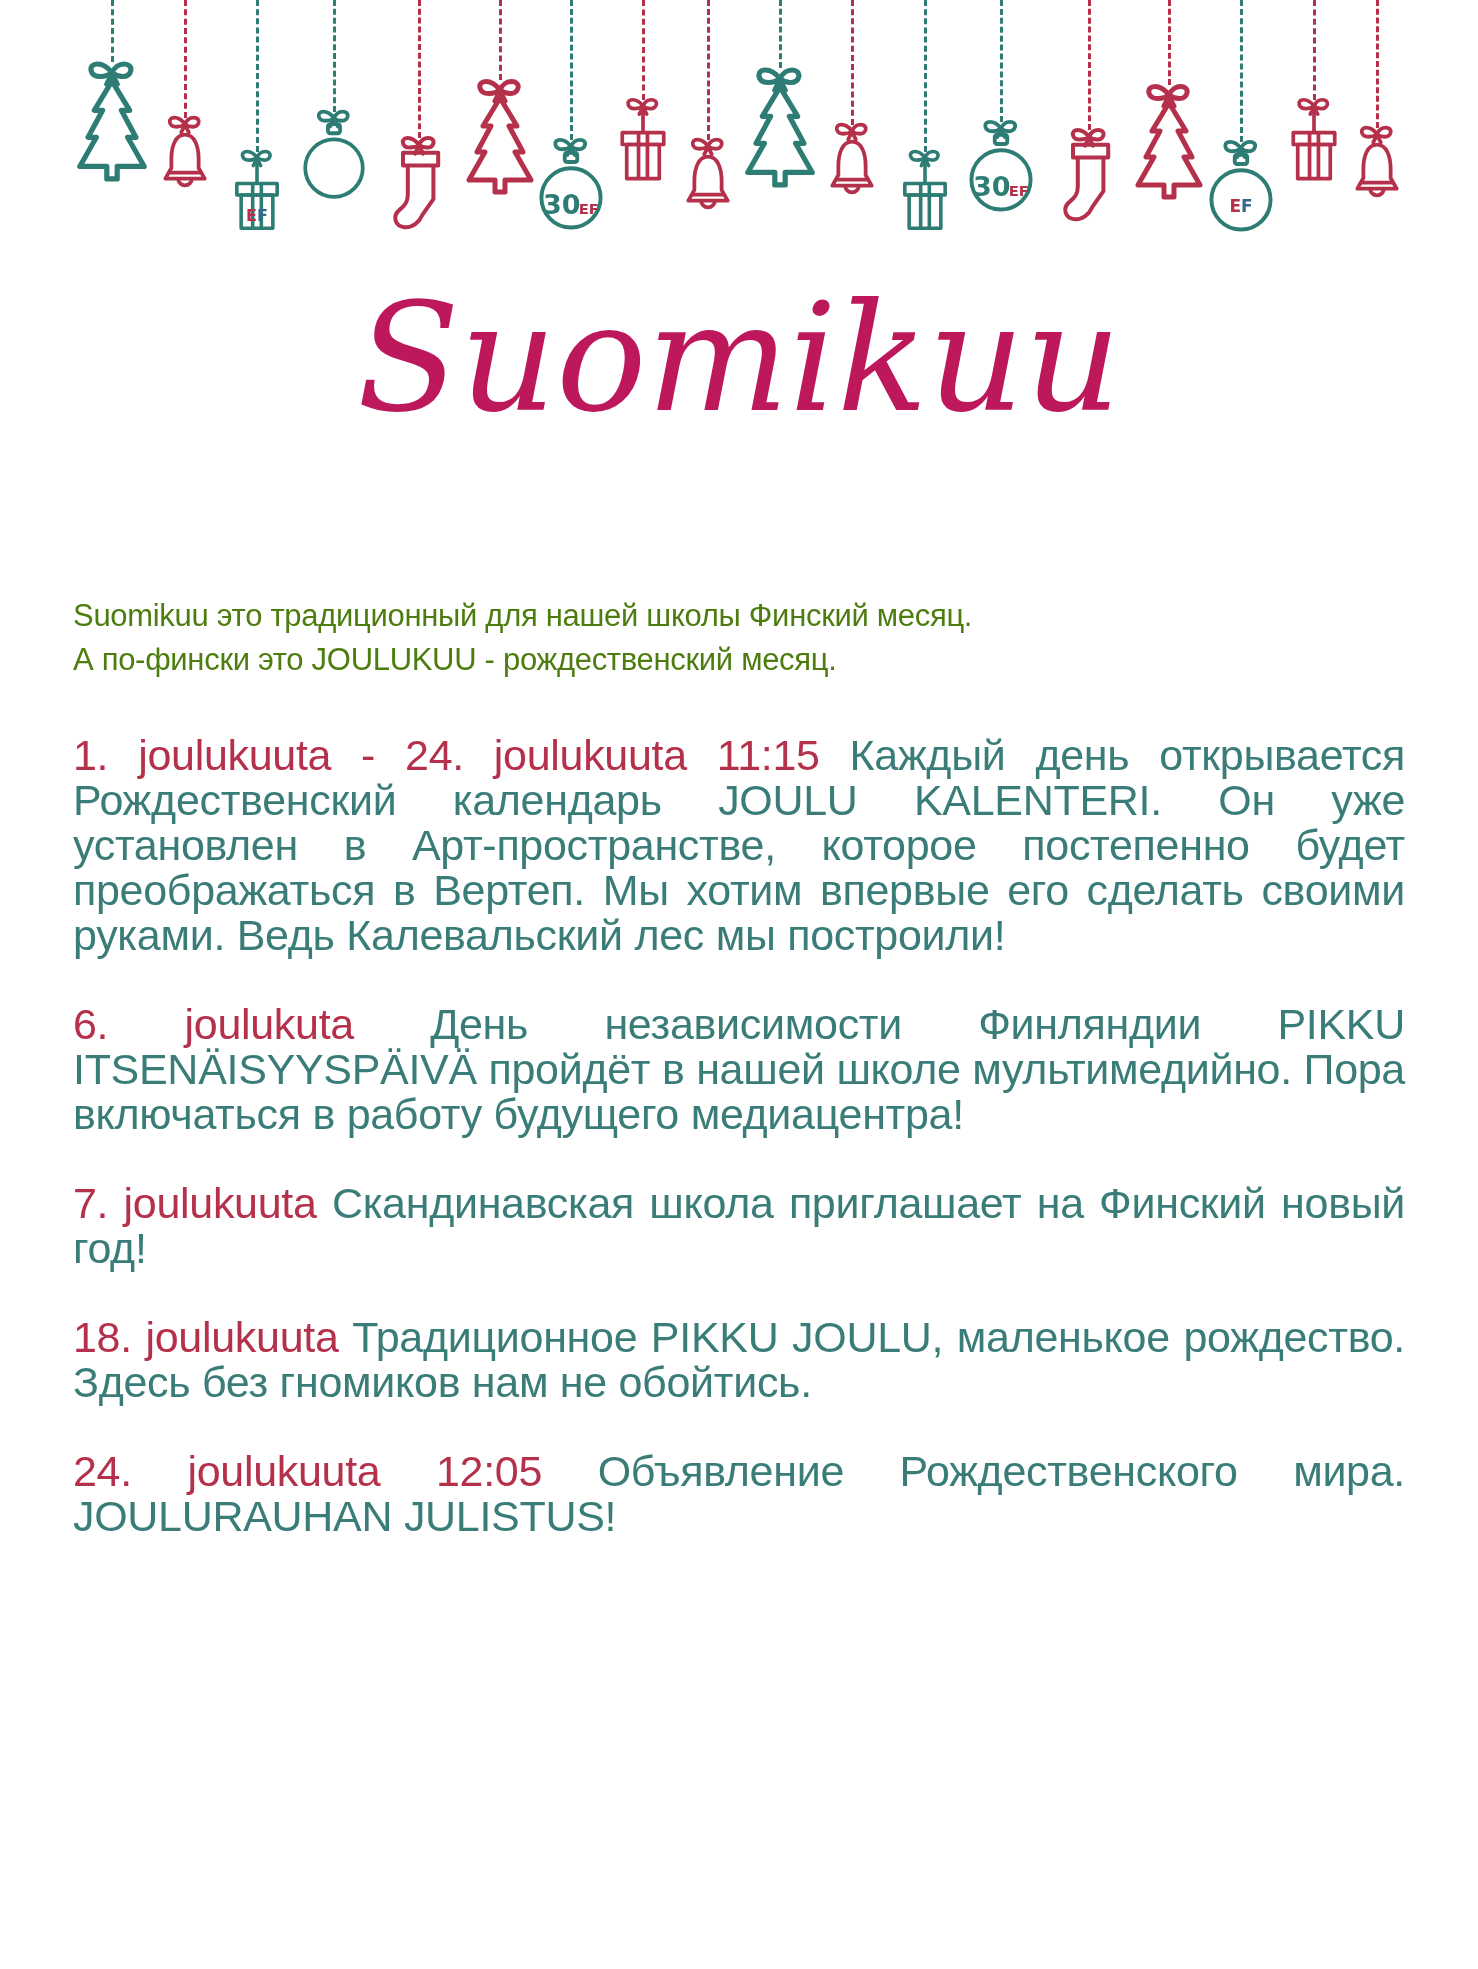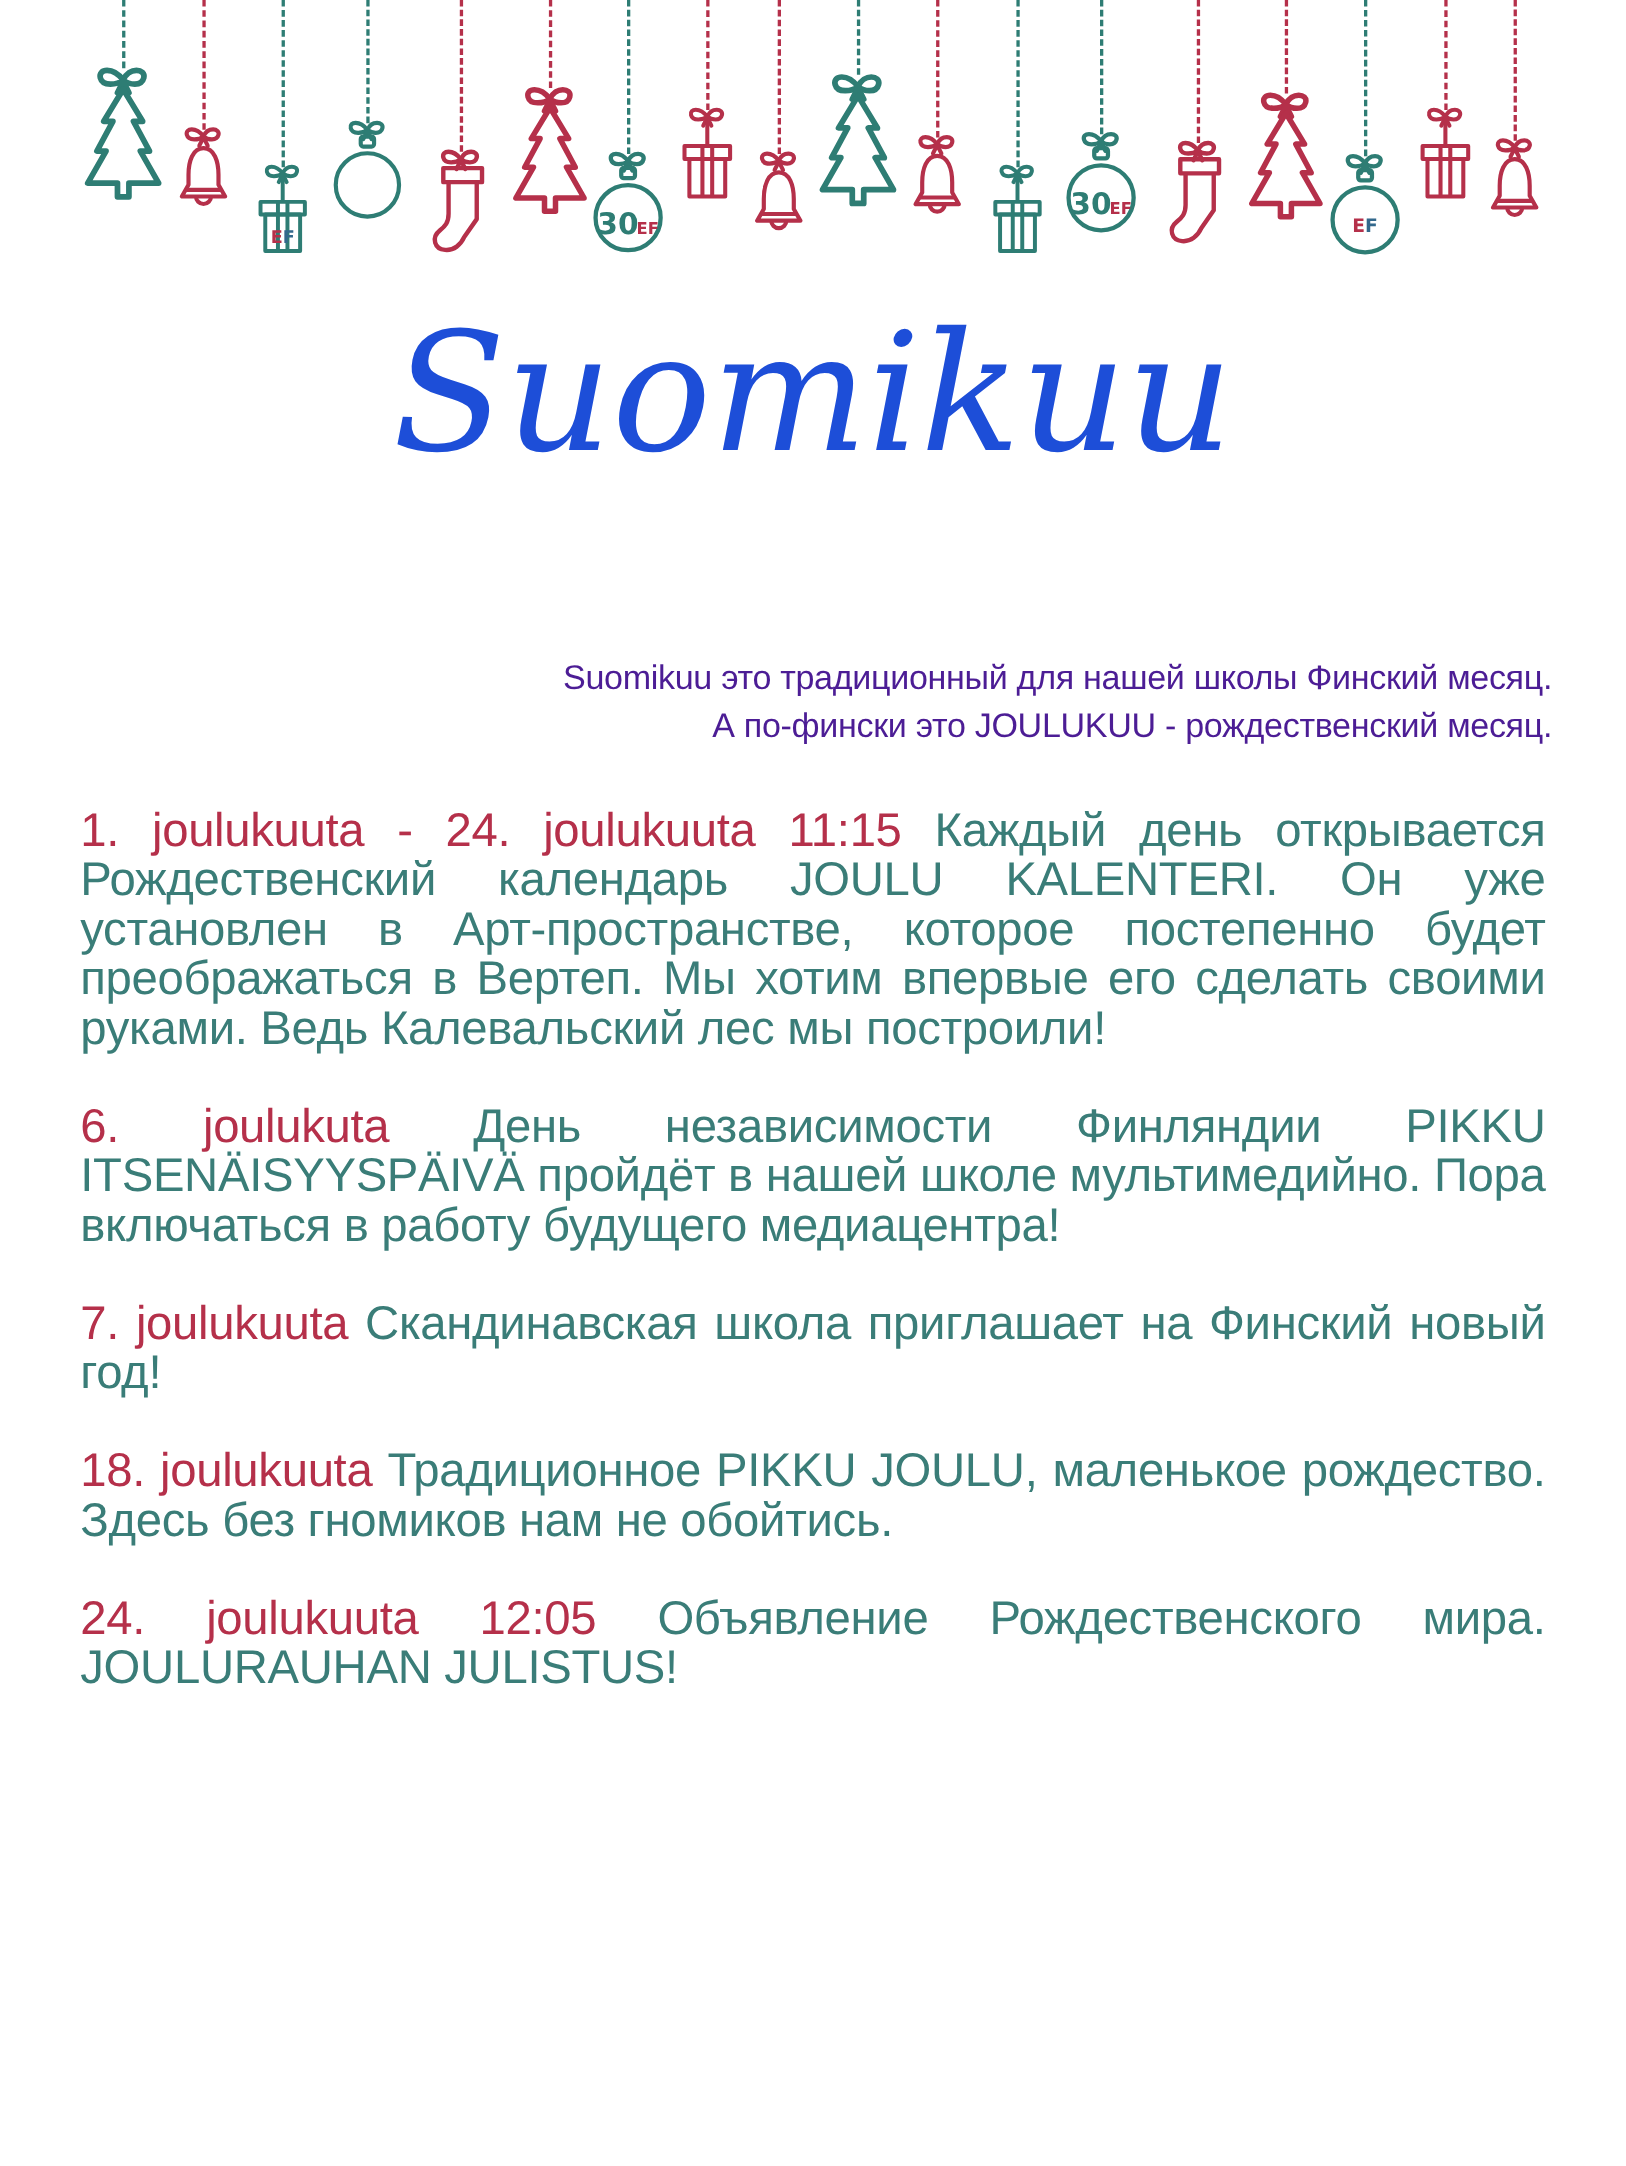--- a/index.html
+++ b/index.html
@@ -33,31 +33,31 @@
 
   
   .title {
     margin: 268px 0 0;
     text-align: center;
     font-family: "DejaVu Serif", serif;
     font-style: italic;
     font-weight: normal;
     font-size: 150px;
     line-height: 1.2;
-    color: #1d4ed8;
+    color: #be185d;
     position: absolute;
     top: 0; left: 0; right: 0;
   }
 
   
   .intro {
     position: absolute;
-    top: 594px; left: 73px; right: 67px;
-    text-align: right;
-    color: #4c1d95;
+    top: 594px; left: 73px; right: 83px;
+    text-align: left;
+    color: #4d7c0f;
     font-size: 31px;
     line-height: 44px;
     letter-spacing: -0.3px;
   }
   .intro p { margin: 0; }
 
   .events {
     position: absolute;
     top: 733px; left: 73px; right: 73px;
   }

